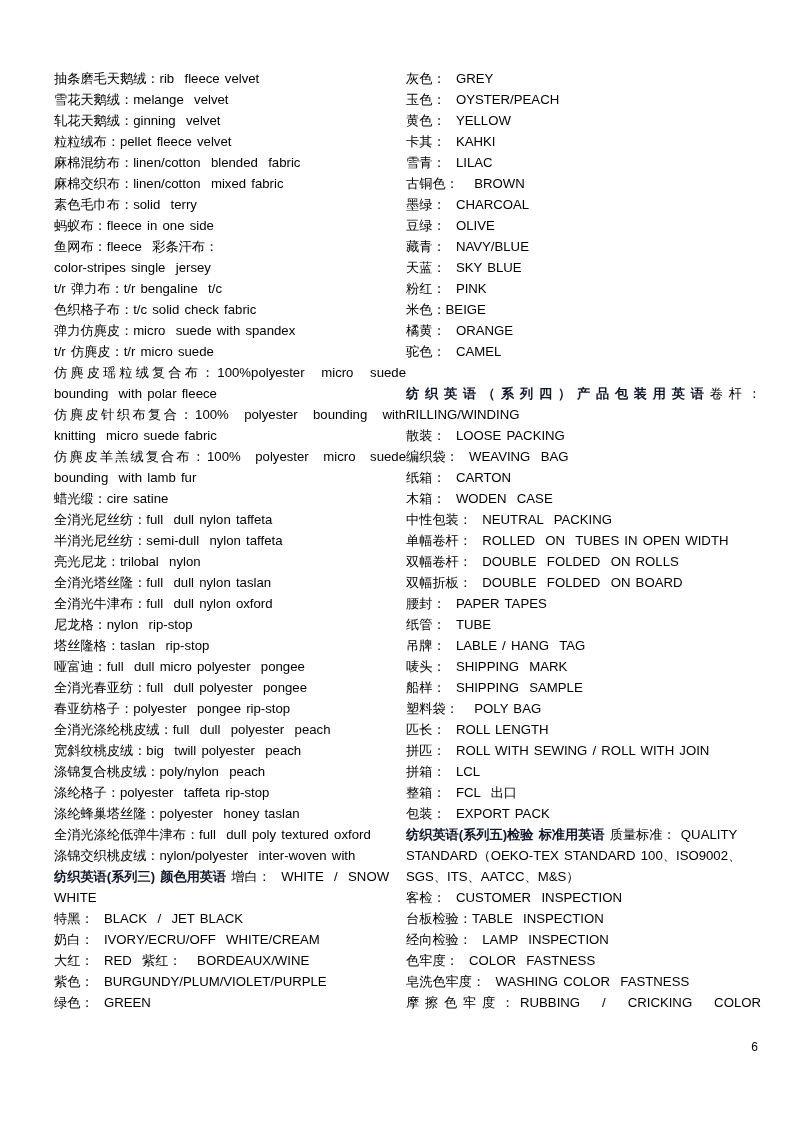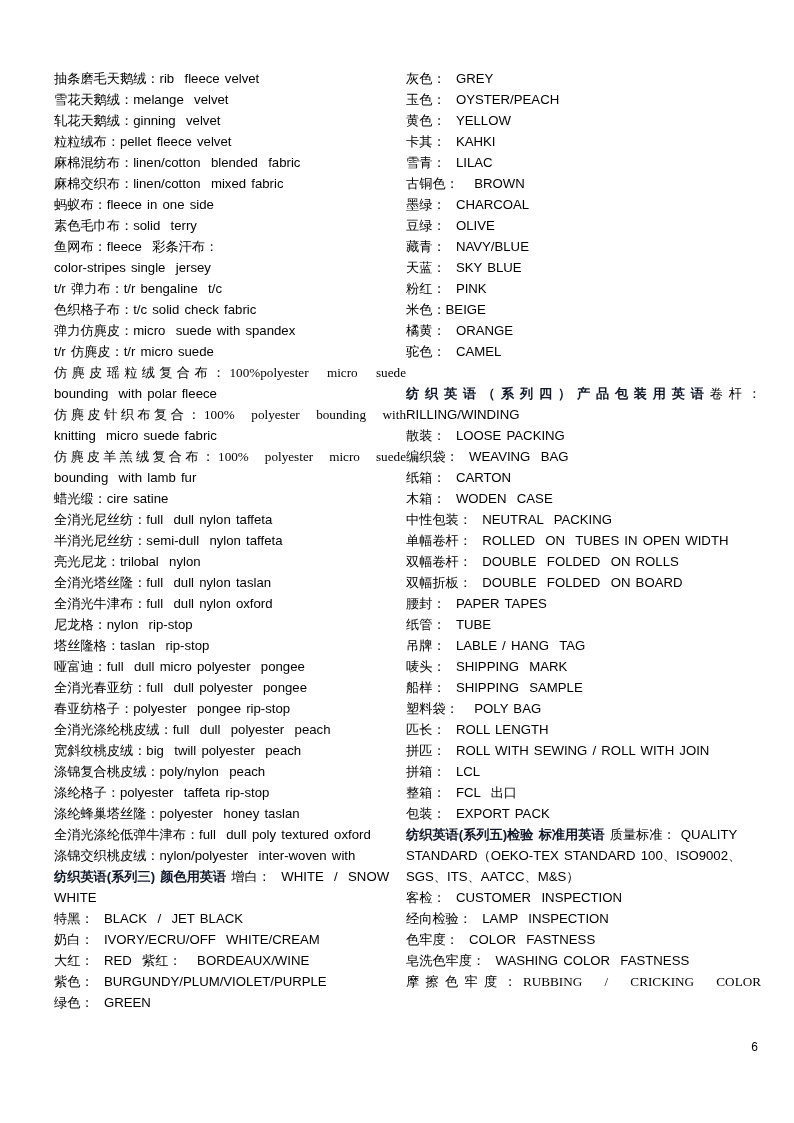--- a/index.html
+++ b/index.html
@@ -47,21 +47,20 @@
   }
   .line.blank {
     height: 21px;
   }
   .line.heading-inline .hd {
     color: #0f172a;
     font-weight: bold;
   }
   .line.justify-all {
     text-align-last: justify;
-    font-family: Liberation Serif, serif;
   }
   .term {
     white-space: pre;
   }
   .eng {
     white-space: pre-wrap;
   }
   .pagenum {
     position: absolute;
     right: 36px;
@@ -77,22 +76,22 @@
 <div class="page">
 
   <div class="columns">
     <div class="col left" id="left-column">
         <div class="line"><span class="term">抽条磨毛天鹅绒：</span><span class="eng">rib  fleece velvet</span></div>
         <div class="line"><span class="term">雪花天鹅绒：</span><span class="eng">melange  velvet</span></div>
         <div class="line"><span class="term">轧花天鹅绒：</span><span class="eng">ginning  velvet</span></div>
         <div class="line"><span class="term">粒粒绒布：</span><span class="eng">pellet fleece velvet</span></div>
         <div class="line"><span class="term">麻棉混纺布：</span><span class="eng">linen/cotton  blended  fabric</span></div>
         <div class="line"><span class="term">麻棉交织布：</span><span class="eng">linen/cotton  mixed fabric</span></div>
+        <div class="line"><span class="term">素色毛巾布：</span><span class="eng">solid  terry</span></div>
         <div class="line"><span class="term">蚂蚁布：</span><span class="eng">fleece in one side</span></div>
-        <div class="line"><span class="term">素色毛巾布：</span><span class="eng">solid  terry</span></div>
         <div class="line"><span class="term">鱼网布：</span><span class="eng">fleece  彩条汗布：</span></div>
         <div class="line"><span class="eng">color-stripes single  jersey</span></div>
         <div class="line"><span class="term">t/r 弹力布：</span><span class="eng">t/r bengaline  t/c</span></div>
         <div class="line"><span class="term">色织格子布：</span><span class="eng">t/c solid check fabric</span></div>
         <div class="line"><span class="term">弹力仿麂皮：</span><span class="eng">micro  suede with spandex</span></div>
         <div class="line"><span class="term">t/r 仿麂皮：</span><span class="eng">t/r micro suede</span></div>
         <div class="line justify-all"><span class="term">仿麂皮瑶粒绒复合布：</span><span class="eng">100%polyester  micro  suede</span></div>
         <div class="line"><span class="eng">bounding  with polar fleece</span></div>
         <div class="line justify-all"><span class="term">仿麂皮针织布复合：</span><span class="eng">100%  polyester  bounding  with</span></div>
         <div class="line"><span class="eng">knitting  micro suede fabric</span></div>
@@ -158,20 +157,21 @@
         <div class="line"><span class="term">塑料袋：</span><span class="eng">   POLY BAG</span></div>
         <div class="line"><span class="term">匹长：</span><span class="eng">  ROLL LENGTH</span></div>
         <div class="line"><span class="term">拼匹：</span><span class="eng">  ROLL WITH SEWING / ROLL WITH JOIN</span></div>
         <div class="line"><span class="term">拼箱：</span><span class="eng">  LCL</span></div>
         <div class="line"><span class="term">整箱：</span><span class="eng">  FCL  出口</span></div>
         <div class="line"><span class="term">包装：</span><span class="eng">  EXPORT PACK</span></div>
         <div class="line heading-inline"><span class="hd">纺织英语(系列五)检验 标准用英语</span><span class="term"> 质量标准：</span><span class="eng"> QUALITY</span></div>
         <div class="line"><span class="eng">STANDARD（OEKO-TEX STANDARD 100、ISO9002、</span></div>
         <div class="line"><span class="eng">SGS、ITS、AATCC、M&amp;S）</span></div>
         <div class="line"><span class="term">客检：</span><span class="eng">  CUSTOMER  INSPECTION</span></div>
+        <div class="line"><span class="term">台板检验：</span><span class="eng">TABLE  INSPECTION</span></div>
         <div class="line"><span class="term">经向检验：</span><span class="eng">  LAMP  INSPECTION</span></div>
         <div class="line"><span class="term">色牢度：</span><span class="eng">  COLOR  FASTNESS</span></div>
         <div class="line"><span class="term">皂洗色牢度：</span><span class="eng">  WASHING COLOR  FASTNESS</span></div>
         <div class="line justify-all"><span class="term">摩擦色牢度：</span><span class="eng">RUBBING  /  CRICKING  COLOR</span></div>
       </div>
   </div>
 
   <div class="pagenum">6</div>
 
 </div>

